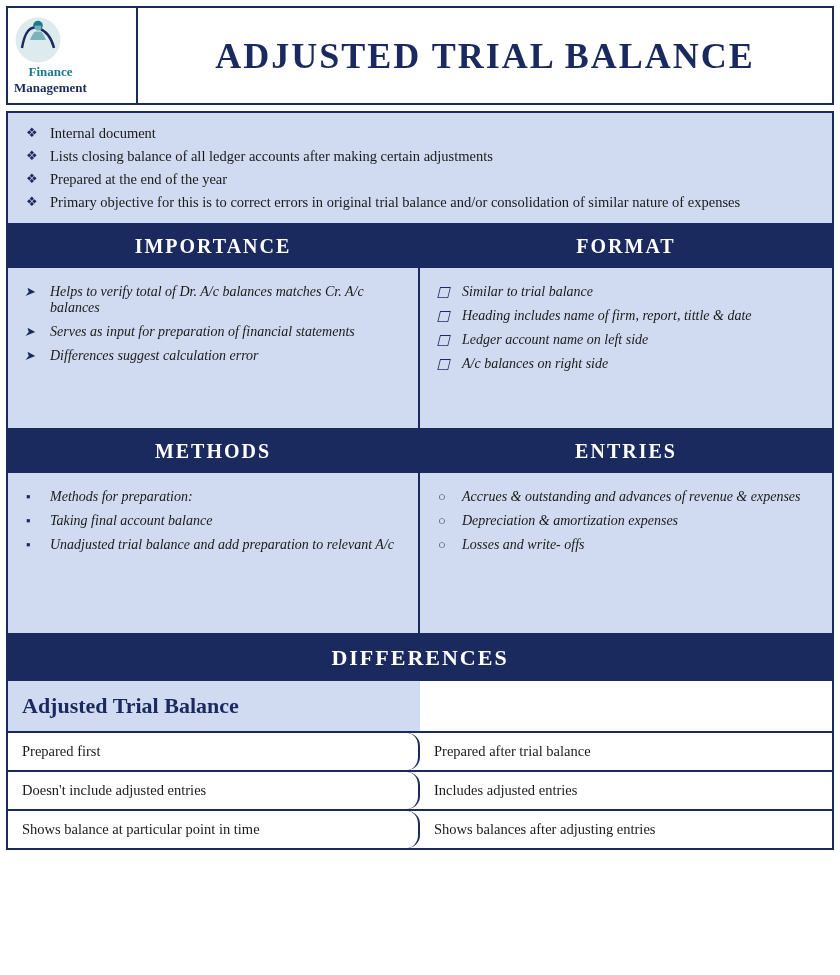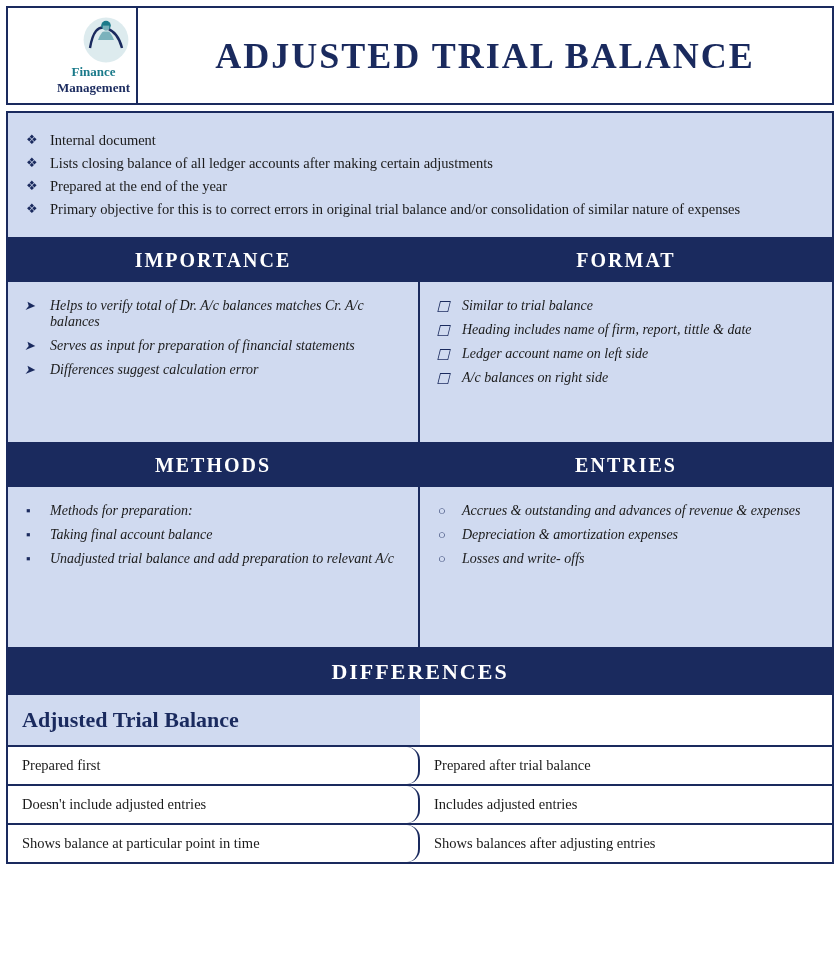--- a/index.html
+++ b/index.html
@@ -15,21 +15,21 @@
       align-items: center;
       background: #fff;
       border: 2px solid #1a2a5e;
       margin: 6px;
     }
     .logo-area {
       width: 130px;
       min-width: 130px;
       display: flex;
       flex-direction: column;
-      align-items: flex-end;
+      align-items: flex-start;
       justify-content: center;
       padding: 8px 6px;
       border-right: 2px solid #1a2a5e;
     }
     .logo-icon {
       width: 48px;
       height: 48px;
     }
     .logo-text {
       font-size: 13px;
@@ -50,21 +50,21 @@
       letter-spacing: 2px;
       padding: 10px 0;
       text-transform: uppercase;
     }
 
     
     .intro-section {
       margin: 0 6px 0 6px;
       background: #d0daf0;
       border: 2px solid #1a2a5e;
-      padding: 16px 18px;
+      padding: 9px 18px;
     }
     .intro-section ul {
       list-style: none;
       padding: 0;
     }
     .intro-section ul li {
       font-size: 14.5px;
       color: #1a1a1a;
       padding: 3px 0;
       padding-left: 24px;

